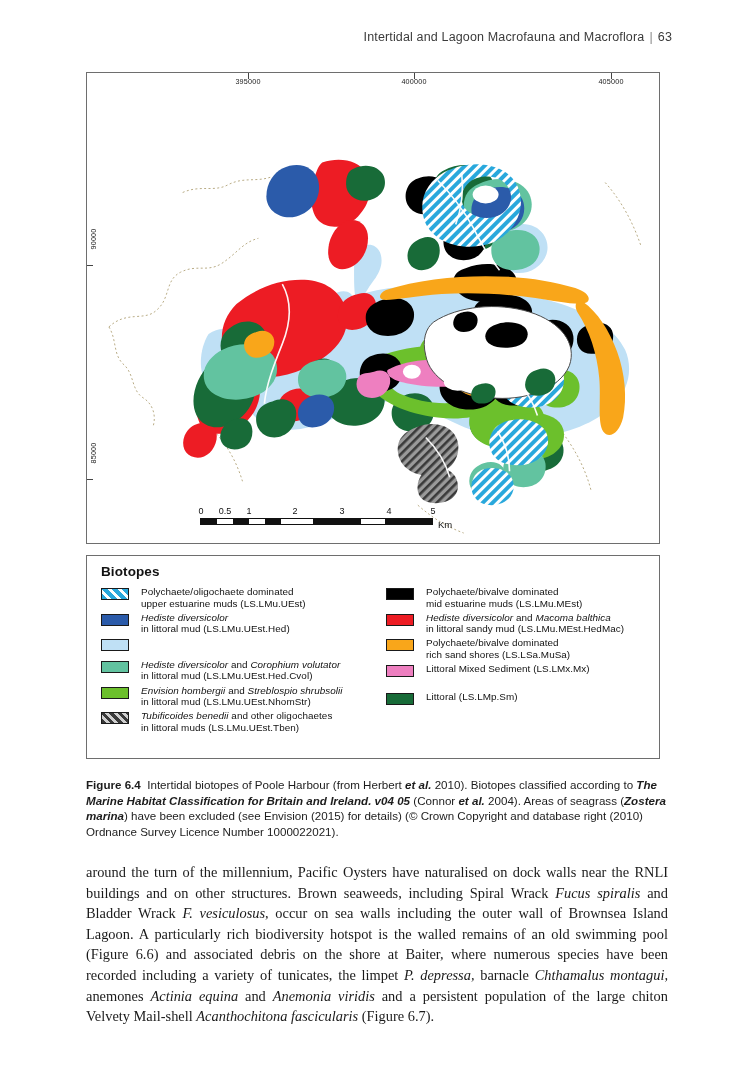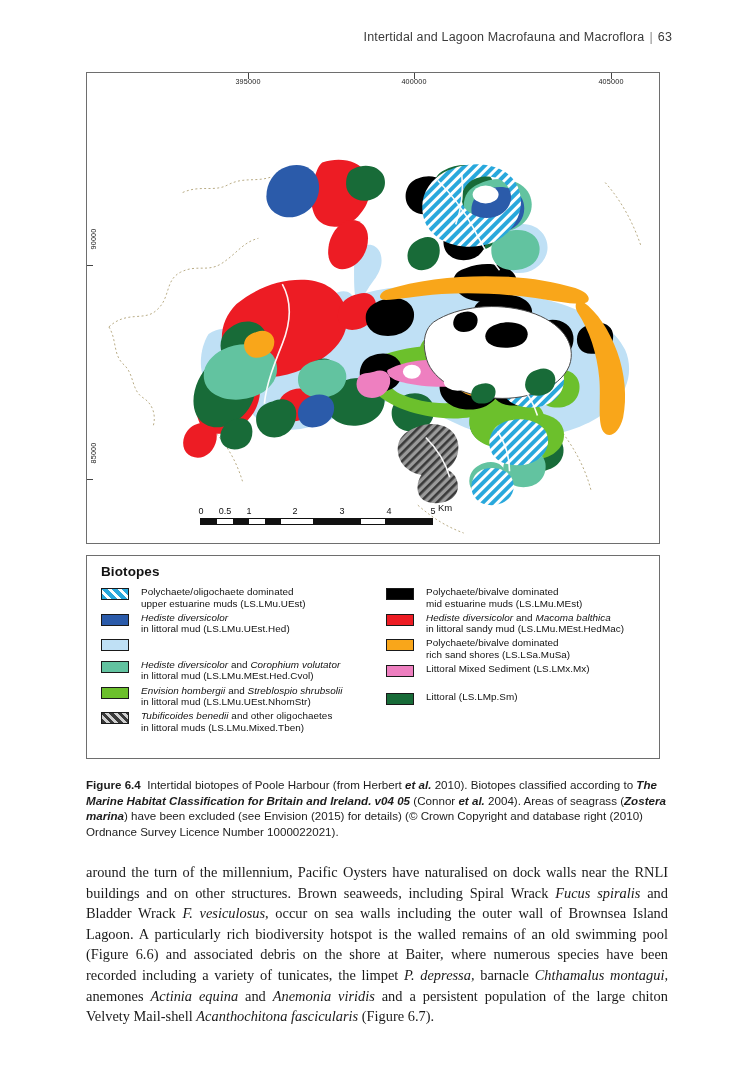--- a/index.html
+++ b/index.html
@@ -44,21 +44,21 @@
   }
   .ytickmark{position:absolute;left:0;height:1px;width:6px;background:#444;}
 
   
   .scalebar{position:absolute;left:113px;bottom:12px;width:255px;height:28px;}
   .sb-track{position:absolute;left:0;bottom:6px;height:7px;width:233px;
     border:1px solid #111;box-sizing:border-box;background:#fff;}
   .sb-seg{position:absolute;bottom:7px;height:5px;background:#111;}
   .sb-lab{position:absolute;bottom:15px;font-size:9px;color:#111;
     transform:translateX(-50%);white-space:nowrap;}
-  .sb-km{position:absolute;left:238px;bottom:18px;font-size:9.5px;color:#111;}
+  .sb-km{position:absolute;left:238px;bottom:1px;font-size:9.5px;color:#111;}
 
   
   .legendbox{
     position:relative;margin-top:11px;width:574px;height:204px;
     border:1px solid #6e6e6e;background:#fff;box-sizing:border-box;padding-left:40px;
   }
   .legend-title{
     position:absolute;left:14px;top:8px;font-size:13.5px;font-weight:bold;
     color:#111;letter-spacing:.1px;
   }
@@ -389,37 +389,37 @@
         </div>
 
         <div class="legend-row">
           <span class="swatch" style="background:#BFE0F5;"></span>
         </div>
 
         <div class="legend-row">
           <span class="swatch" style="background:#62C3A0;"></span>
           <span class="lg-text">
             <span class="lg-line"><em>Hediste diversicolor</em><span> and </span><em>Corophium volutator</em></span>
-            <span class="lg-line">in littoral mud (LS.LMu.MEst.Hed.Cvol)</span>
+            <span class="lg-line">in littoral mud (LS.LMu.UEst.Hed.Cvol)</span>
           </span>
         </div>
 
         <div class="legend-row">
           <span class="swatch" style="background:#6CC02C;"></span>
           <span class="lg-text">
             <span class="lg-line"><em>Envision hombergii</em><span> and </span><em>Streblospio shrubsolii</em></span>
             <span class="lg-line">in littoral mud (LS.LMu.UEst.NhomStr)</span>
           </span>
         </div>
 
         <div class="legend-row">
           <span class="swatch" style="background-image:repeating-linear-gradient(45deg,#3a3a3a 0 3px,#cfcfcf 3px 6px);"></span>
           <span class="lg-text">
             <span class="lg-line"><em>Tubificoides benedii</em><span> and other oligochaetes</span></span>
-            <span class="lg-line">in littoral muds (LS.LMu.Mixed.Tben)</span>
+            <span class="lg-line">in littoral muds (LS.LMu.UEst.Tben)</span>
           </span>
         </div>
       </div>
 
       <div class="legend-col right">
 
         <div class="legend-row">
           <span class="swatch" style="background:#000000;"></span>
           <span class="lg-text">
             <span class="lg-line">Polychaete/bivalve dominated</span>

